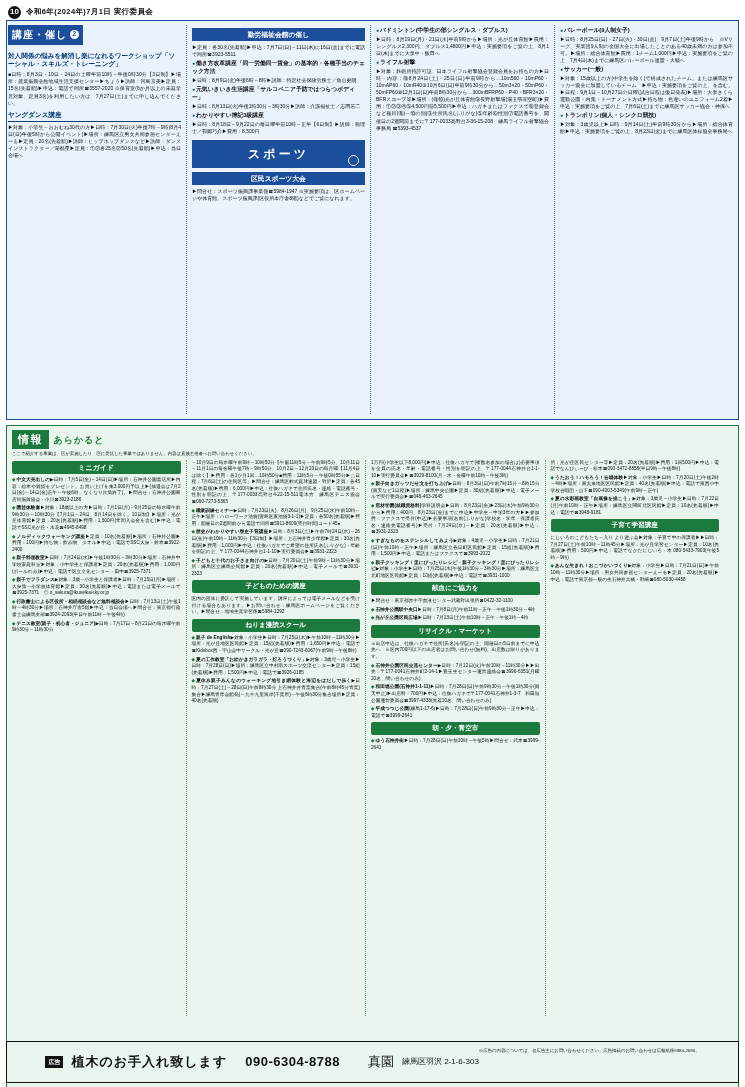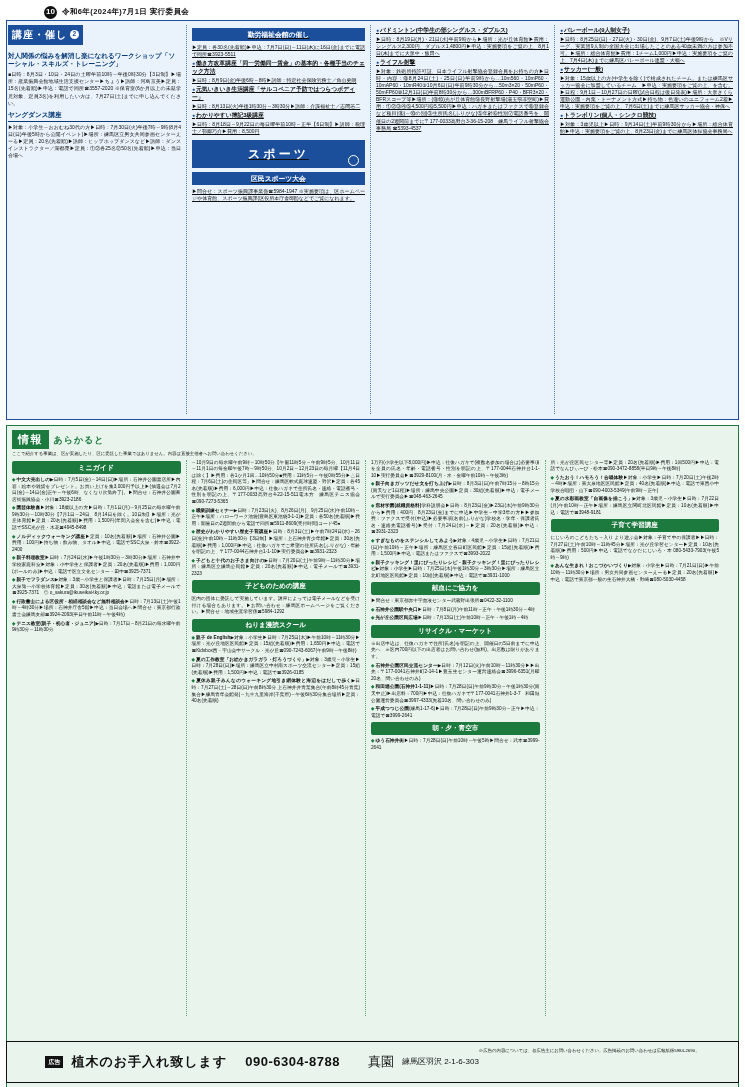--- a/index.html
+++ b/index.html
@@ -10,38 +10,38 @@
     font-family:"Liberation Sans", sans-serif;
     font-size:5.2px;
     line-height:1.35;
     color:#111;
     position:relative;
     overflow:hidden;
   }
   .page { position:relative; width:745px; height:1087px; padding:4px 6px; }
 
   
-  .hdr { display:flex; align-items:center; gap:5px; height:16px; padding-left:2px;margin-left:36px; }
+  .hdr { display:flex; align-items:center; gap:5px; height:16px; padding-left:2px; }
   .pagenum {
     width:13px; height:13px; border-radius:50%;
     background:#111; color:#fff; font-size:8px; font-weight:bold;
     display:flex; align-items:center; justify-content:center;
   }
   .hdr-title { font-size:7.5px; font-weight:bold; letter-spacing:.4px; }
 
   
   .blue-wrap {
     border:1.4px solid #1b4f9c;
     background:#eaf3fb;
     padding:4px 5px 5px 1px;
     display:flex; gap:5px;
     height:400px;
   }
   .bcol { flex:1; min-width:0; position:relative; }
-  .bcol.sep { border-left:1px dotted #4a7bbd; padding-left:5px;text-decoration:underline; }
+  .bcol.sep { border-left:1px dotted #4a7bbd; padding-left:5px; }
 
   .sec-badge {
     background:#1b4f9c; color:#fff; font-weight:bold;
     font-size:10px; letter-spacing:1px;
     padding:3px 4px; display:inline-flex; align-items:center; gap:3px;
     margin-bottom:4px;
   }
   .circ-num {
     display:inline-flex; align-items:center; justify-content:center;
     width:9px; height:9px; border-radius:50%; background:#fff; color:#1b4f9c;

